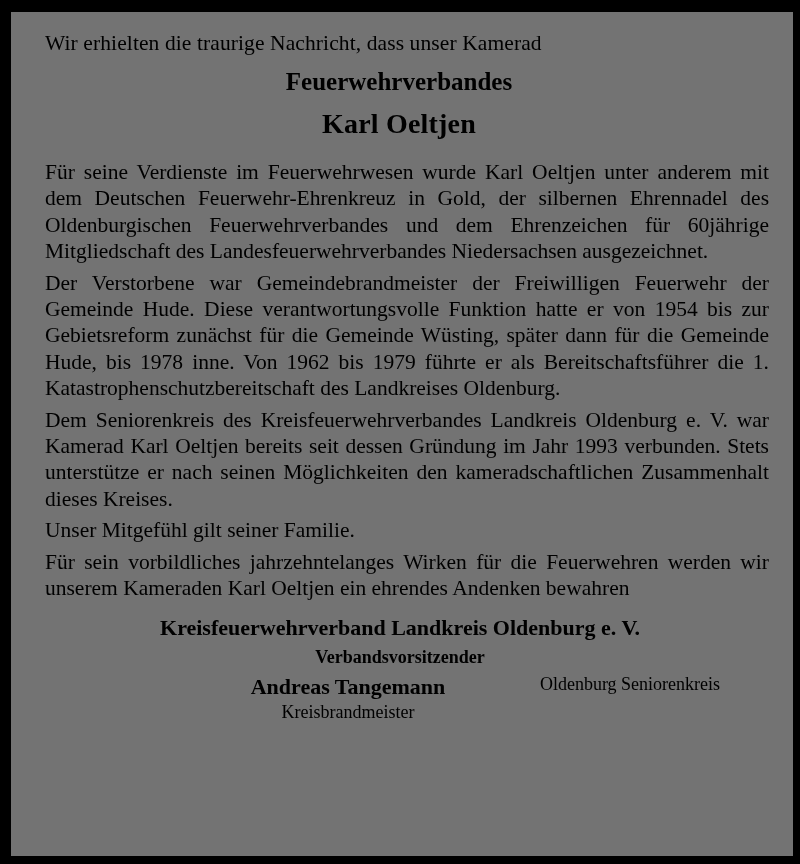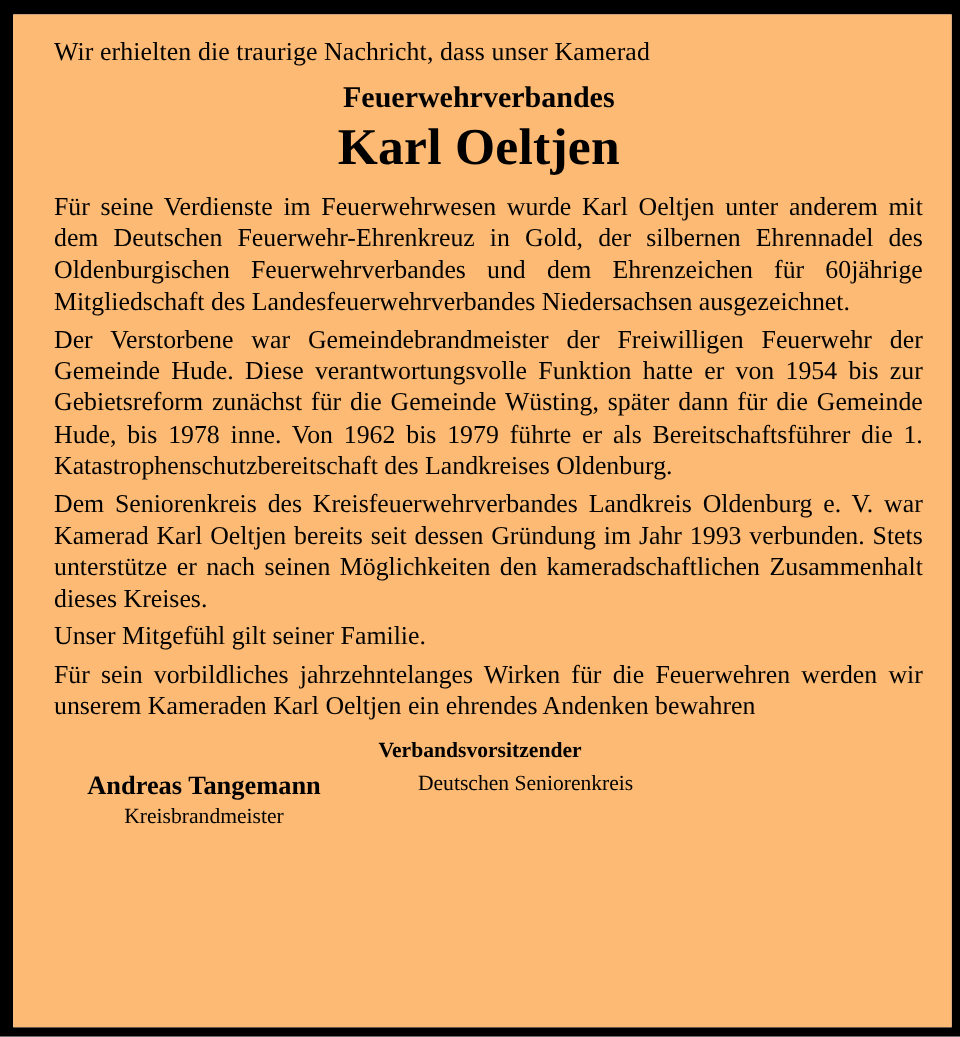--- a/index.html
+++ b/index.html
@@ -26,21 +26,21 @@
     border-left: 11px solid #000000;
     border-right: 7px solid #000000;
     border-bottom: 8px solid #000000;
     position: relative;
   }
 
   #inner {
     box-sizing: border-box;
     width: 100%;
     height: 100%;
-    background: #fdba74;
+    background: #737373;
     padding: 18px 24px 0 34px;
   }
 
   
   .intro-line {
     font-size: 21.5px;
     line-height: 27px;
     text-align: left;
     margin: 0 0 10px 0;
     letter-spacing: 0.1px;
@@ -49,21 +49,21 @@
   .rank {
     font-size: 25px;
     line-height: 30px;
     font-weight: bold;
     text-align: center;
     margin: 0 0 2px 0;
     padding-right: 16px;
   }
 
   .deceased-name {
-    font-size: 43px;
+    font-size: 28px;
     line-height: 50px;
     font-weight: bold;
     text-align: center;
     margin: 0 0 10px 0;
     padding-right: 16px;
     letter-spacing: 0.2px;
   }
 
   
   .body-para {
@@ -99,23 +99,23 @@
   }
   .sig-chair-role {
     font-size: 18px;
     line-height: 23px;
     font-weight: bold;
     text-align: center;
     margin: 0 0 4px 0;
   }
   .sig-columns {
     display: flex;
-    justify-content: flex-start;
+    justify-content: flex-end;
     align-items: flex-start;
-    gap: 18px;
+    gap: 32px;
   }
   .sig-col {
     flex: 0 0 auto;
     text-align: center;
     min-width: 250px;
   }
   .sig-col-name {
     font-size: 22px;
     line-height: 28px;
     font-weight: bold;
@@ -146,32 +146,33 @@
     <p class="body-para">Der Verstorbene war Gemeindebrandmeister der Freiwilligen Feuerwehr der Gemeinde Hude. Diese verantwortungsvolle Funktion hatte er von 1954 bis zur Gebietsreform zunächst für die Gemeinde Wüsting, später dann für die Gemeinde Hude, bis 1978 inne. Von 1962 bis 1979 führte er als Bereitschaftsführer die 1. Katastrophenschutzbereitschaft des Landkreises Oldenburg.</p>
 
     <p class="body-para">Dem Seniorenkreis des Kreisfeuerwehrverbandes Landkreis Oldenburg e. V. war Kamerad Karl Oeltjen bereits seit dessen Gründung im Jahr 1993 verbunden. Stets unterstütze er nach seinen Möglichkeiten den kameradschaftlichen Zusammenhalt dieses Kreises.</p>
 
     <p class="body-para last-left">Unser Mitgefühl gilt seiner Familie.</p>
 
     <p class="body-para">Für sein vorbildliches jahrzehntelanges Wirken für die Feuerwehren werden wir unserem Kameraden Karl Oeltjen ein ehrendes Andenken bewahren</p>
 
     <div class="signature-block">
 
+      <p class="sig-org">Kreisfeuerwehrverband Landkreis Oldenburg e. V.</p>
 
 
       <p class="sig-chair-role">Verbandsvorsitzender</p>
 
       <div class="sig-columns">
 
         <div class="sig-col">
           <p class="sig-col-name">Andreas Tangemann</p>
           <p class="sig-col-role">Kreisbrandmeister</p>
         </div>
 
         <div class="sig-col">
-          <p class="sig-col-role">Deutschen Seniorenkreis</p>
+          <p class="sig-col-role">Oldenburg Seniorenkreis</p>
         </div>
 
       </div>
     </div>
 
   </div>
 </div>
 
 </body></html>

